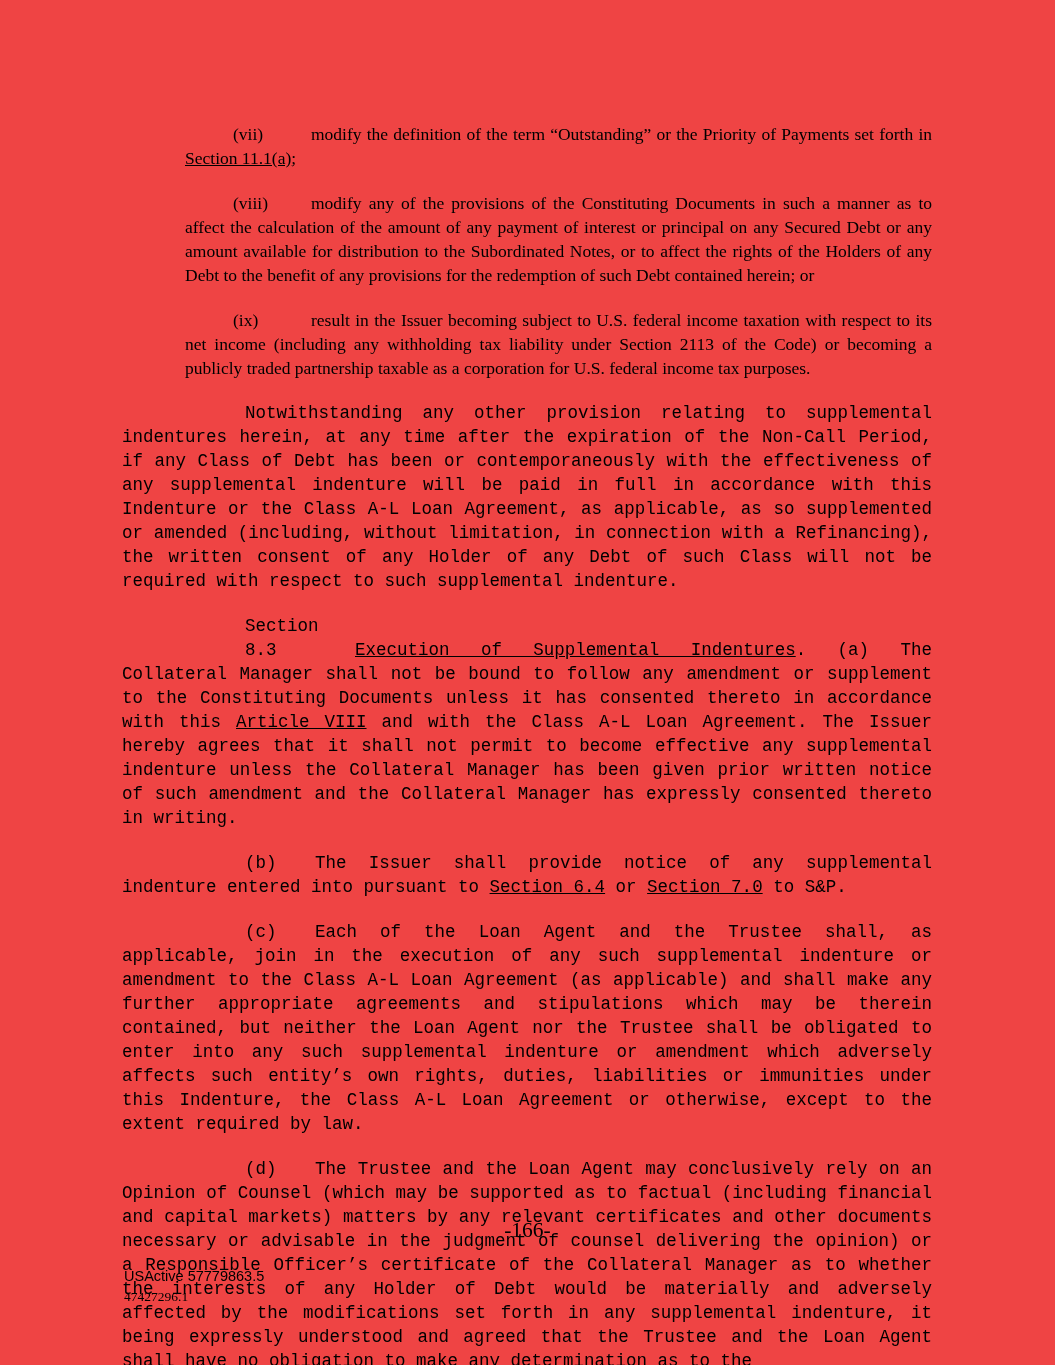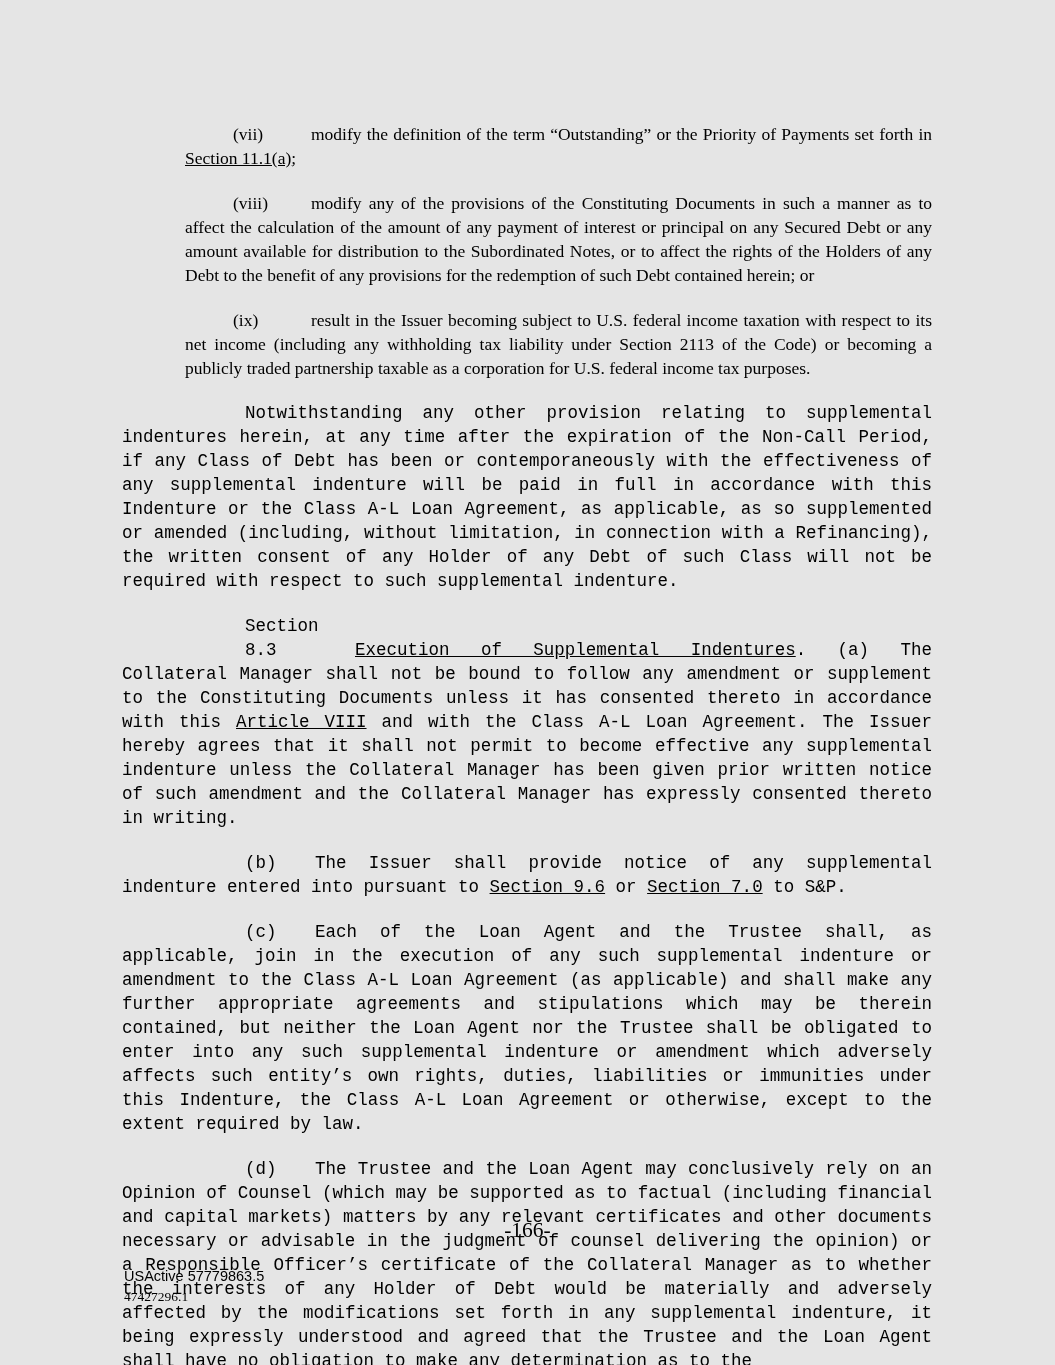--- a/index.html
+++ b/index.html
@@ -1,20 +1,20 @@
 <!DOCTYPE html>
 <html><head>
 <meta charset="utf-8">
 <style>
   html, body { margin: 0; padding: 0; background: #ffffff; }
   .page {
     position: relative;
     width: 1055px;
     height: 1365px;
-    background: #e5e5e5;
+    background: #ef4444;
     color: #000000;
     font-family: "Liberation Serif", serif;
     overflow: hidden;
   }
   .content {
     position: absolute;
     left: 122px;
     top: 122px;
     width: 810px;
   }
@@ -84,21 +84,21 @@
     <p class="clause"><span class="num">(vii)</span><span>modify the definition of the term “Outstanding” or the Priority of Payments set forth in </span><span class="u">Section 11.1(a)</span><span>;</span></p>
 
     <p class="clause"><span class="num">(viii)</span><span>modify any of the provisions of the Constituting Documents in such a manner as to affect the calculation of the amount of any payment of interest or principal on any Secured Debt or any amount available for distribution to the Subordinated Notes, or to affect the rights of the Holders of any Debt to the benefit of any provisions for the redemption of such Debt contained herein; or</span></p>
 
     <p class="clause"><span class="num">(ix)</span><span>result in the Issuer becoming subject to U.S. federal income taxation with respect to its net income (including any withholding tax liability under Section 2113 of the Code) or becoming a publicly traded partnership taxable as a corporation for U.S. federal income tax purposes.</span></p>
 
     <p class="body-para"><span>Notwithstanding any other provision relating to supplemental indentures herein, at any time after the expiration of the Non-Call Period, if any Class of Debt has been or contemporaneously with the effectiveness of any supplemental indenture will be paid in full in accordance with this Indenture or the Class A-L Loan Agreement, as applicable, as so supplemented or amended (including, without limitation, in connection with a Refinancing), the written consent of any Holder of any Debt of such Class will not be required with respect to such supplemental indenture.</span></p>
 
     <p class="body-para"><span class="slabel">Section 8.3</span><span class="u">Execution of Supplemental Indentures</span><span>.  (a) The Collateral Manager shall not be bound to follow any amendment or supplement to the Constituting Documents unless it has consented thereto in accordance with this </span><span class="u">Article VIII</span><span> and with the Class A-L Loan Agreement.  The Issuer hereby agrees that it shall not permit to become effective any supplemental indenture unless the Collateral Manager has been given prior written notice of such amendment and the Collateral Manager has expressly consented thereto in writing.</span></p>
 
-    <p class="body-para"><span class="plabel">(b)</span><span>The Issuer shall provide notice of any supplemental indenture entered into pursuant to </span><span class="u">Section 9.6</span><span> or </span><span class="u">Section 7.0</span><span> to S&amp;P.</span></p>
+    <p class="body-para"><span class="plabel">(b)</span><span>The Issuer shall provide notice of any supplemental indenture entered into pursuant to </span><span class="u">Section 6.4</span><span> or </span><span class="u">Section 7.0</span><span> to S&amp;P.</span></p>
 
     <p class="body-para"><span class="plabel">(c)</span><span>Each of the Loan Agent and the Trustee shall, as applicable, join in the execution of any such supplemental indenture or amendment to the Class A-L Loan Agreement (as applicable) and shall make any further appropriate agreements and stipulations which may be therein contained, but neither the Loan Agent nor the Trustee shall be obligated to enter into any such supplemental indenture or amendment which adversely affects such entity’s own rights, duties, liabilities or immunities under this Indenture, the Class A-L Loan Agreement or otherwise, except to the extent required by law.</span></p>
 
     <p class="body-para"><span class="plabel">(d)</span><span>The Trustee and the Loan Agent may conclusively rely on an Opinion of Counsel (which may be supported as to factual (including financial and capital markets) matters by any relevant certificates and other documents necessary or advisable in the judgment of counsel delivering the opinion) or a Responsible Officer’s certificate of the Collateral Manager as to whether the interests of any Holder of Debt would be materially and adversely affected by the modifications set forth in any supplemental indenture, it being expressly understood and agreed that the Trustee and the Loan Agent shall have no obligation to make any determination as to the</span></p>
 
   </div>
 
   <div class="footer-left">
     <div class="footer-doc-number">USActive 57779863.5</div>
     <div class="footer-file-number">47427296.1</div>

